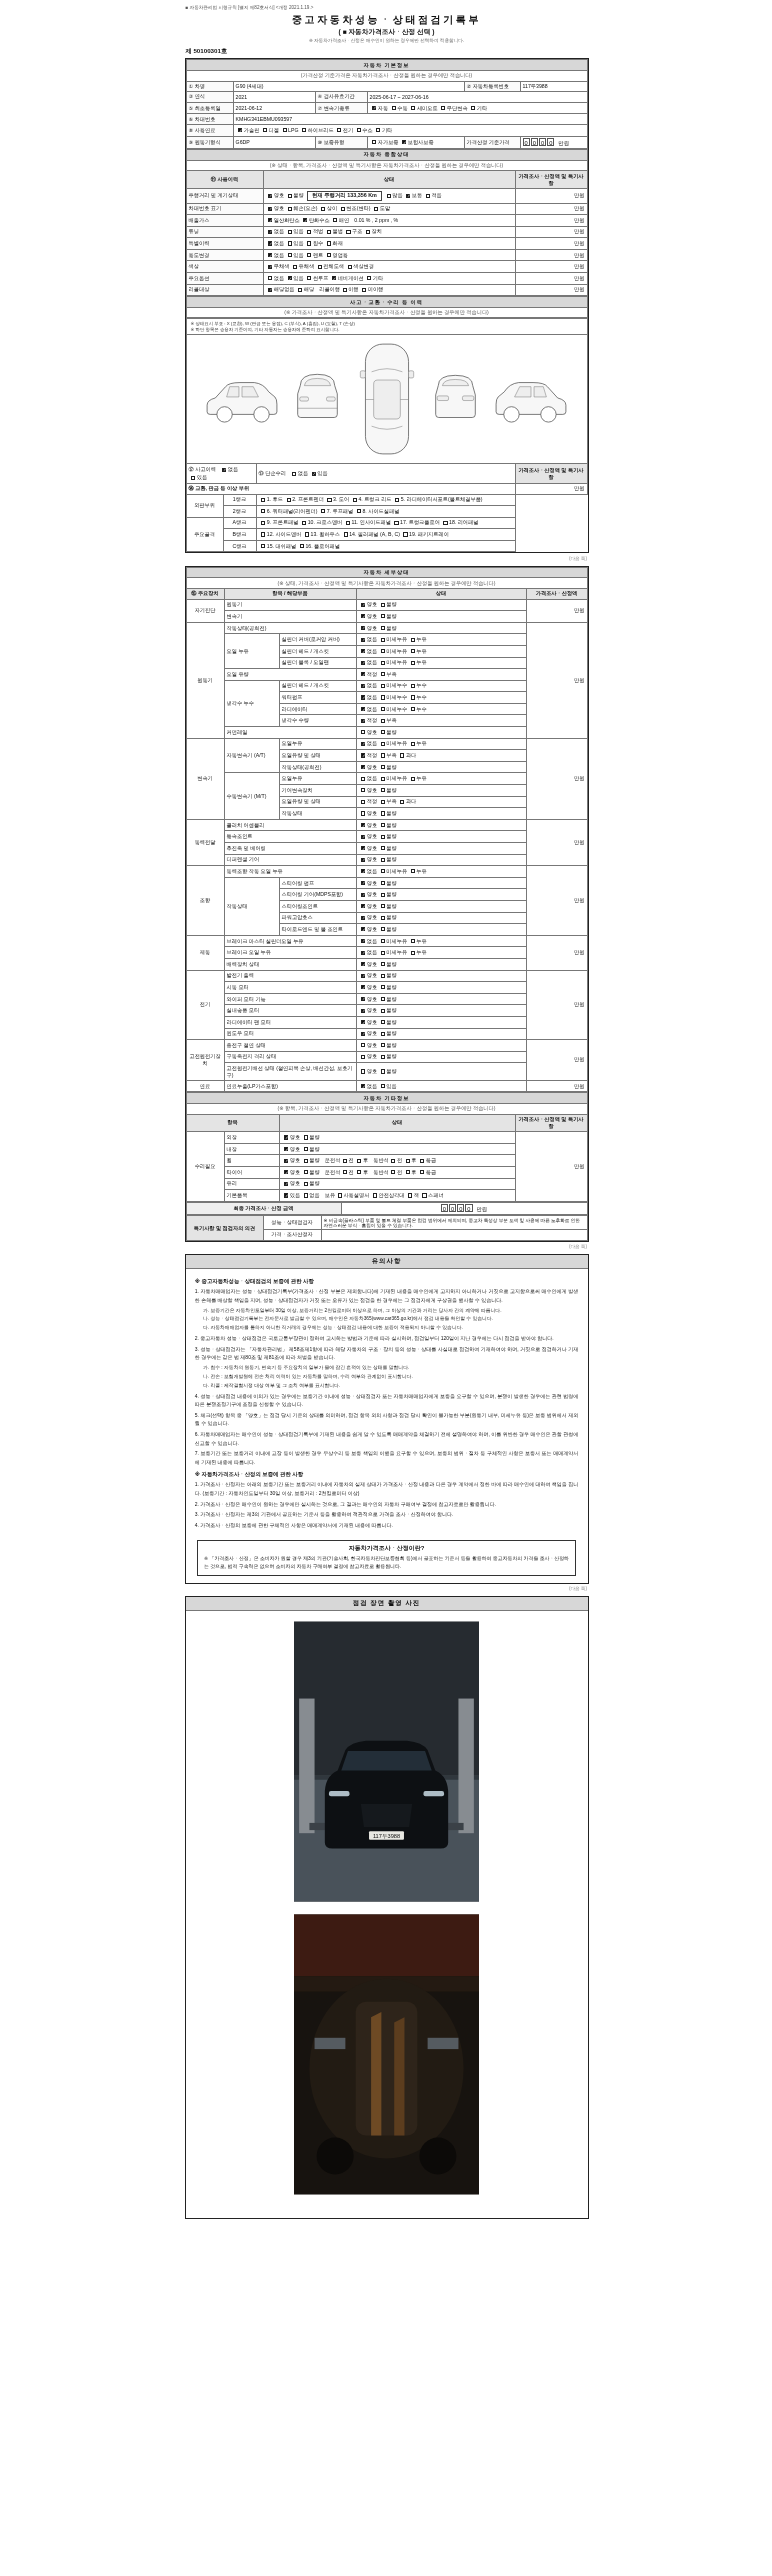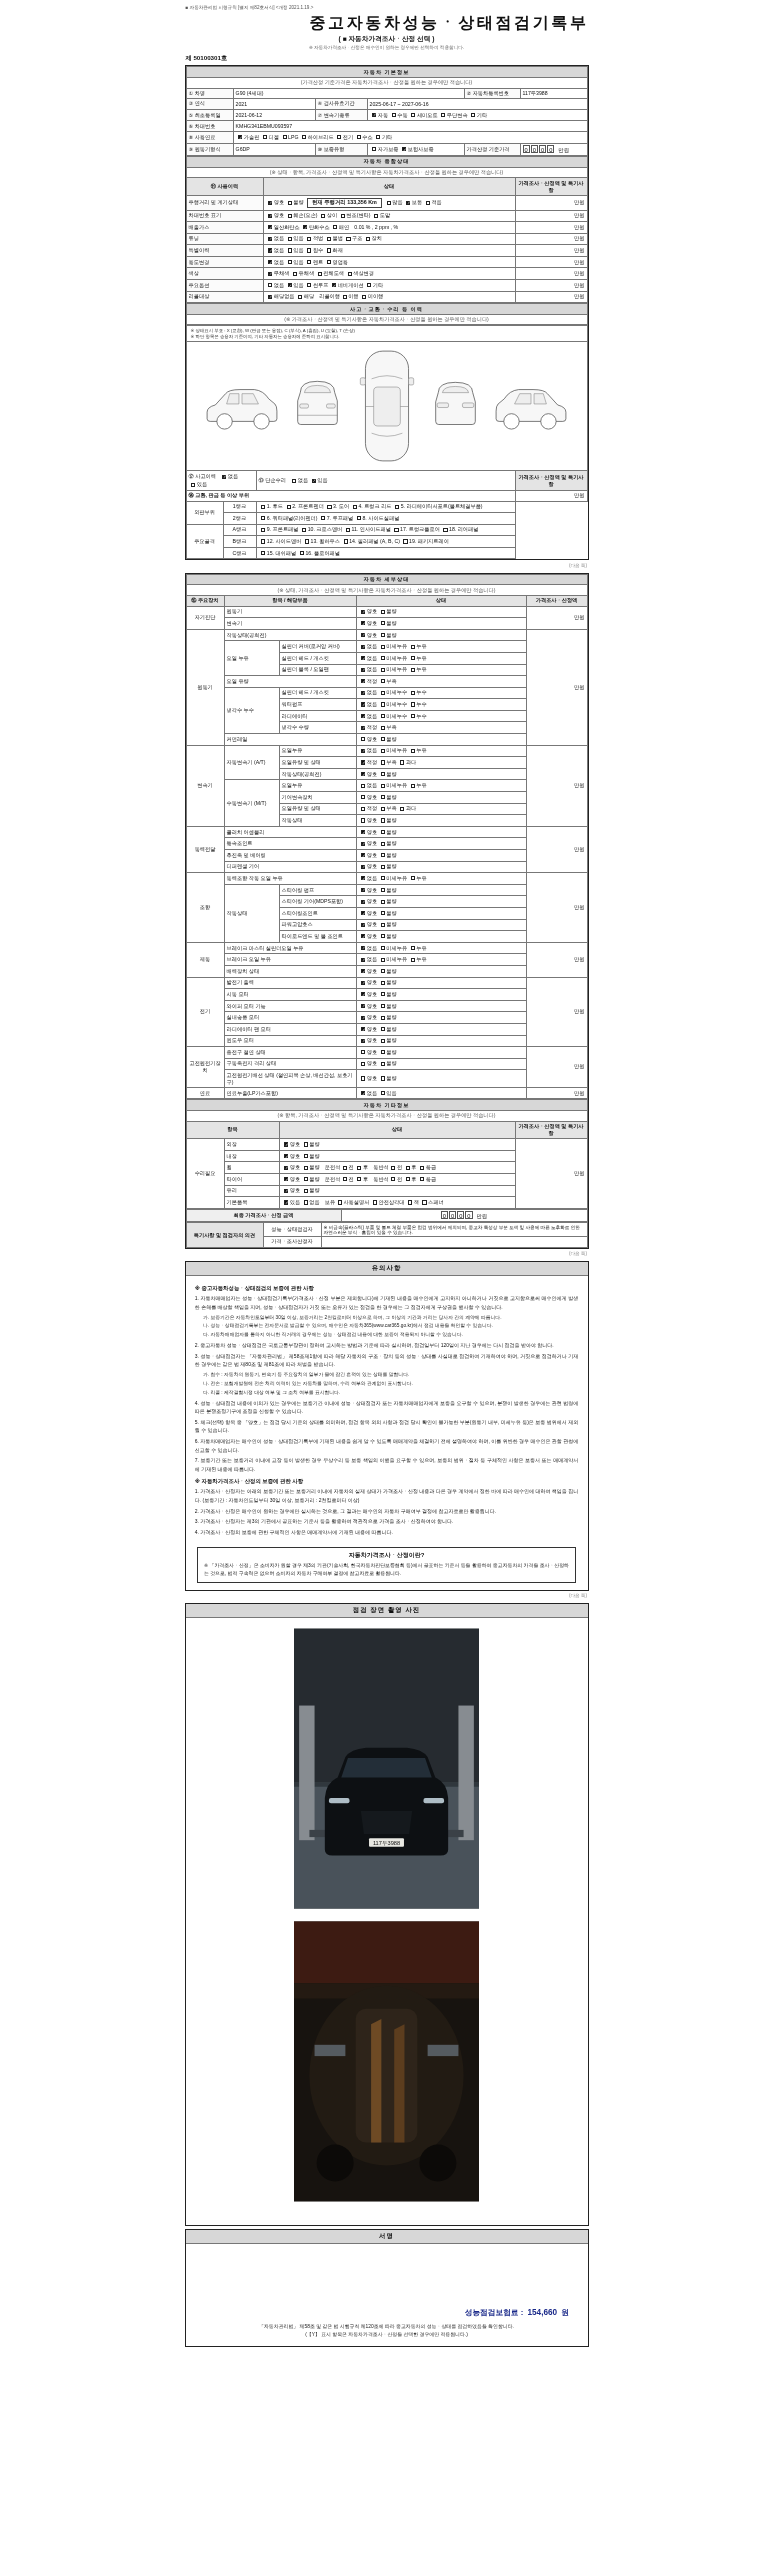--- a/index.html
+++ b/index.html
@@ -3,21 +3,21 @@
 <meta charset="utf-8">
 <style>
   * { box-sizing: border-box; }
   html,body { margin:0; padding:0; }
   body {
     width:773px; min-height:2576px; background:#ffffff;
     font-family:"Liberation Sans","DejaVu Sans",sans-serif; color:#111;
   }
   .doc { width:404px; margin:0 auto; padding-top:4.1px; }
   .form-ref { font-size:4.6px; color:#555; margin:1px 0 3.1px 1px; }
-  .title { text-align:right; font-size:16px; font-weight:bold; letter-spacing:2.6px; margin:2.1px 0 1px; }
+  .title { text-align:center; font-size:10px; font-weight:bold; letter-spacing:2.6px; margin:2.1px 0 1px; }
   .title-sub { text-align:center; font-size:6.7px; font-weight:bold; margin:1px 0; }
   .title-note { text-align:center; font-size:4.6px; color:#666; margin:1px 0 4.1px; }
   .doc-no { font-size:6.2px; font-weight:bold; margin:2.1px 0 2.1px 1px; }
 
   .box { border:0.8px solid #222; margin-bottom:2.1px; background:#fff; }
   .marker { font-size:4.6px; color:#888; text-align:right; margin:0.5px 1.5px 5.2px; }
 
   table.tbl { width:100%; border-collapse:collapse; }
   table.tbl td { border:0.5px solid #777; font-size:5.2px; padding:1.3px 2.1px; vertical-align:middle; }
   .sec-bar { background:#d7d7d7; text-align:center; font-weight:bold; font-size:6.4px; letter-spacing:1px; padding:2.1px; border:0.5px solid #777; }
@@ -672,27 +672,15 @@
         <path d="M195 430 L195 210 L215 200 L215 430 Z" fill="#5c3d1e"></path>
         <rect x="40" y="240" width="60" height="22" fill="#555b60"></rect>
         <rect x="260" y="240" width="60" height="22" fill="#555b60"></rect>
         <circle cx="80" cy="470" r="36" fill="#0c0a08"></circle>
         <circle cx="280" cy="470" r="36" fill="#0c0a08"></circle>
       </svg>
 
     </div>
   </div>
 
-  <div class="box">
-    <div class="sec-bar">서명</div>
-    <div class="sign-space"></div>
-    <div class="fee-line">
-      <span>성능점검보험료 :</span>
-      <span class="fee-amt">154,660</span>
-      <span>원</span>
-    </div>
-    <p class="sign-line">「자동차관리법」 제58조 및 같은 법 시행규칙 제120조에 따라 중고자동차의 성능ㆍ상태를 점검하였음을 확인합니다.</p>
-    <p class="sign-line">(【Y】 표시 항목은 자동차가격조사ㆍ산정을 선택한 경우에만 적용됩니다.)</p>
-    <div class="sign-pad"></div>
-  </div>
 
 </div>
 
 
 </body></html>

